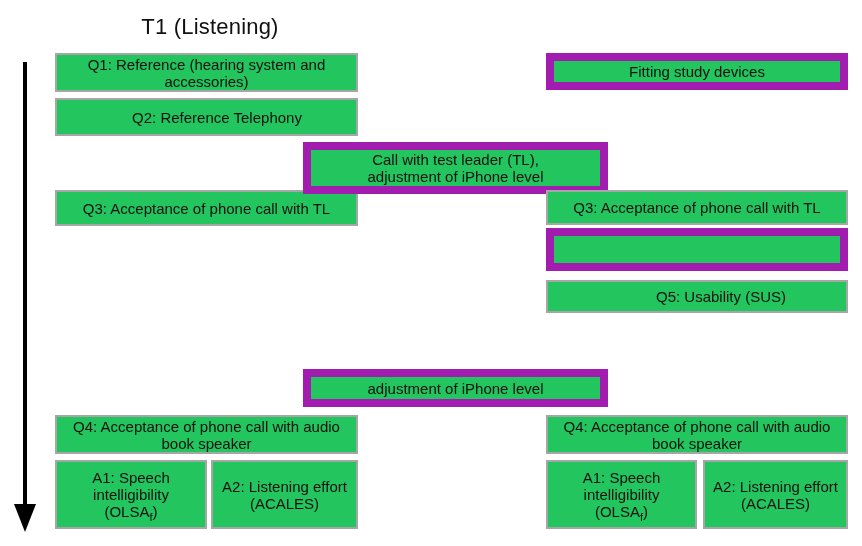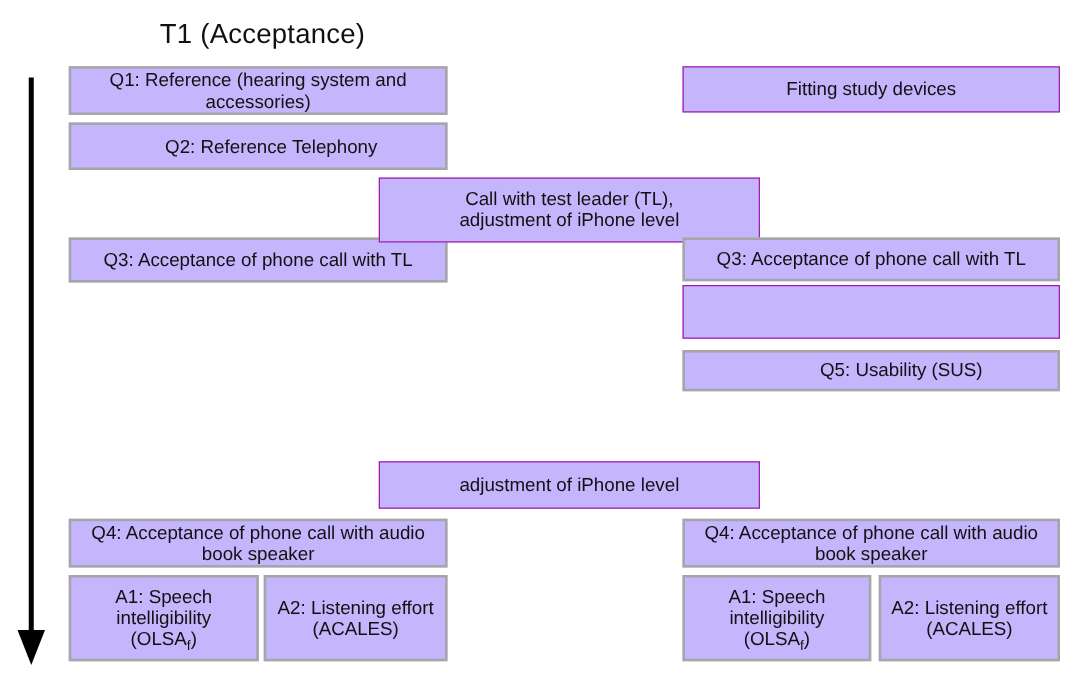--- a/index.html
+++ b/index.html
@@ -15,28 +15,28 @@
   .col-title {
     position: absolute;
     text-align: center;
     font-size: 22px;
     font-weight: 400;
     letter-spacing: 0.2px;
   }
   .box {
     position: absolute;
     box-sizing: border-box;
-    background: #c4b5fd;
+    background: #22c55e;
     border: 2px solid #a6a6a6;
     display: flex;
     align-items: center;
     justify-content: center;
     text-align: center;
   }
-  .box.thick { border: 1px solid #a21caf; }
+  .box.thick { border: 8px solid #a21caf; }
   .btext { width: 100%; }
   .bline { font-size: 15px; line-height: 17px; white-space: nowrap; }
   .bline sub { font-size: 11px; line-height: 0; }
 
   
   .t1-title   { left: 55px;  top: 14px;  width: 310px; }
   .t1-q1      { left: 55px;  top: 53px;  width: 303px; height: 39px; }
   .t1-q2      { left: 55px;  top: 98px;  width: 303px; height: 38px; padding-left: 21px; }
   .t1-q3      { left: 55px;  top: 190px; width: 303px; height: 36px; }
   .t1-q4      { left: 55px;  top: 415px; width: 303px; height: 39px; }
@@ -64,21 +64,21 @@
 </head>
 <body>
 
 <div class="stage">
 
   <svg class="time-arrow" width="28" height="478" viewBox="0 0 28 478">
     <line x1="13" y1="4" x2="13" y2="448" stroke="#000000" stroke-width="4"></line>
     <polygon points="2,446 24,446 13,474" fill="#000000"></polygon>
   </svg>
 
-  <div class="col-title t1-title">T1 (Acceptance)</div>
+  <div class="col-title t1-title">T1 (Listening)</div>
 
   <div class="box t1-q1">
     <div class="btext">
       <div class="bline">Q1: Reference (hearing system and</div>
       <div class="bline">accessories)</div>
     </div>
   </div>
 
   <div class="box t1-q2">
     <div class="btext">

